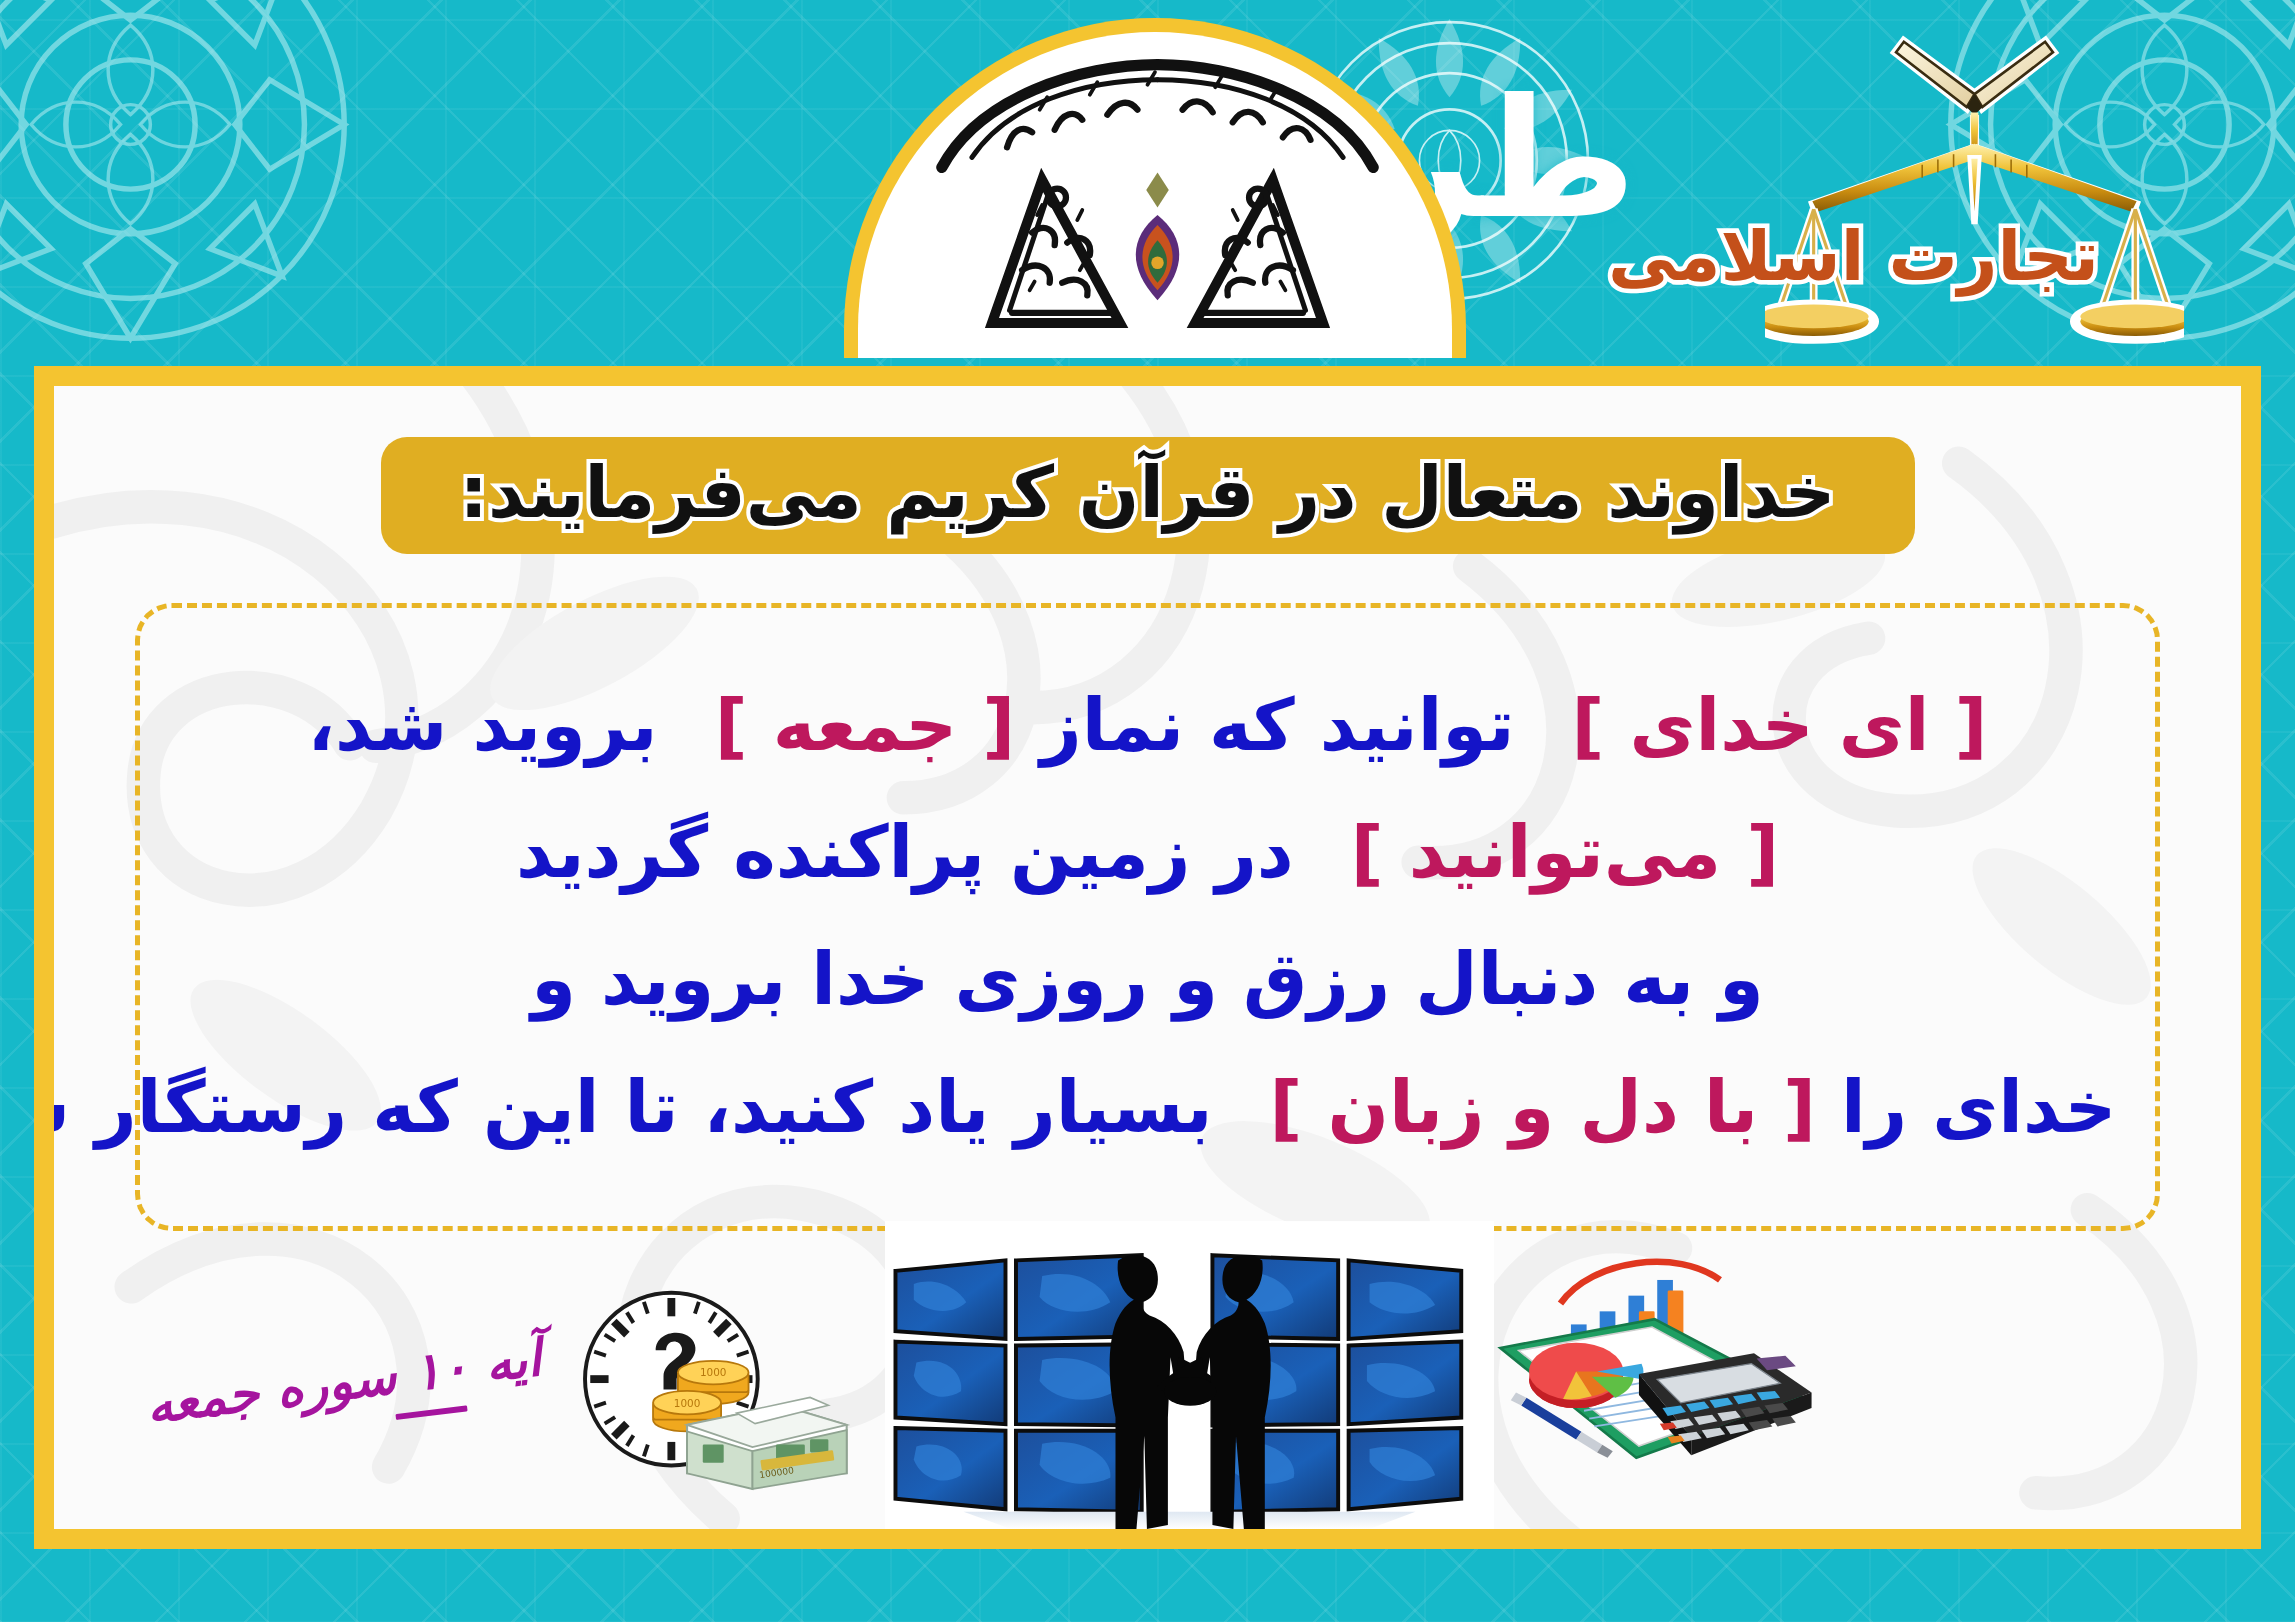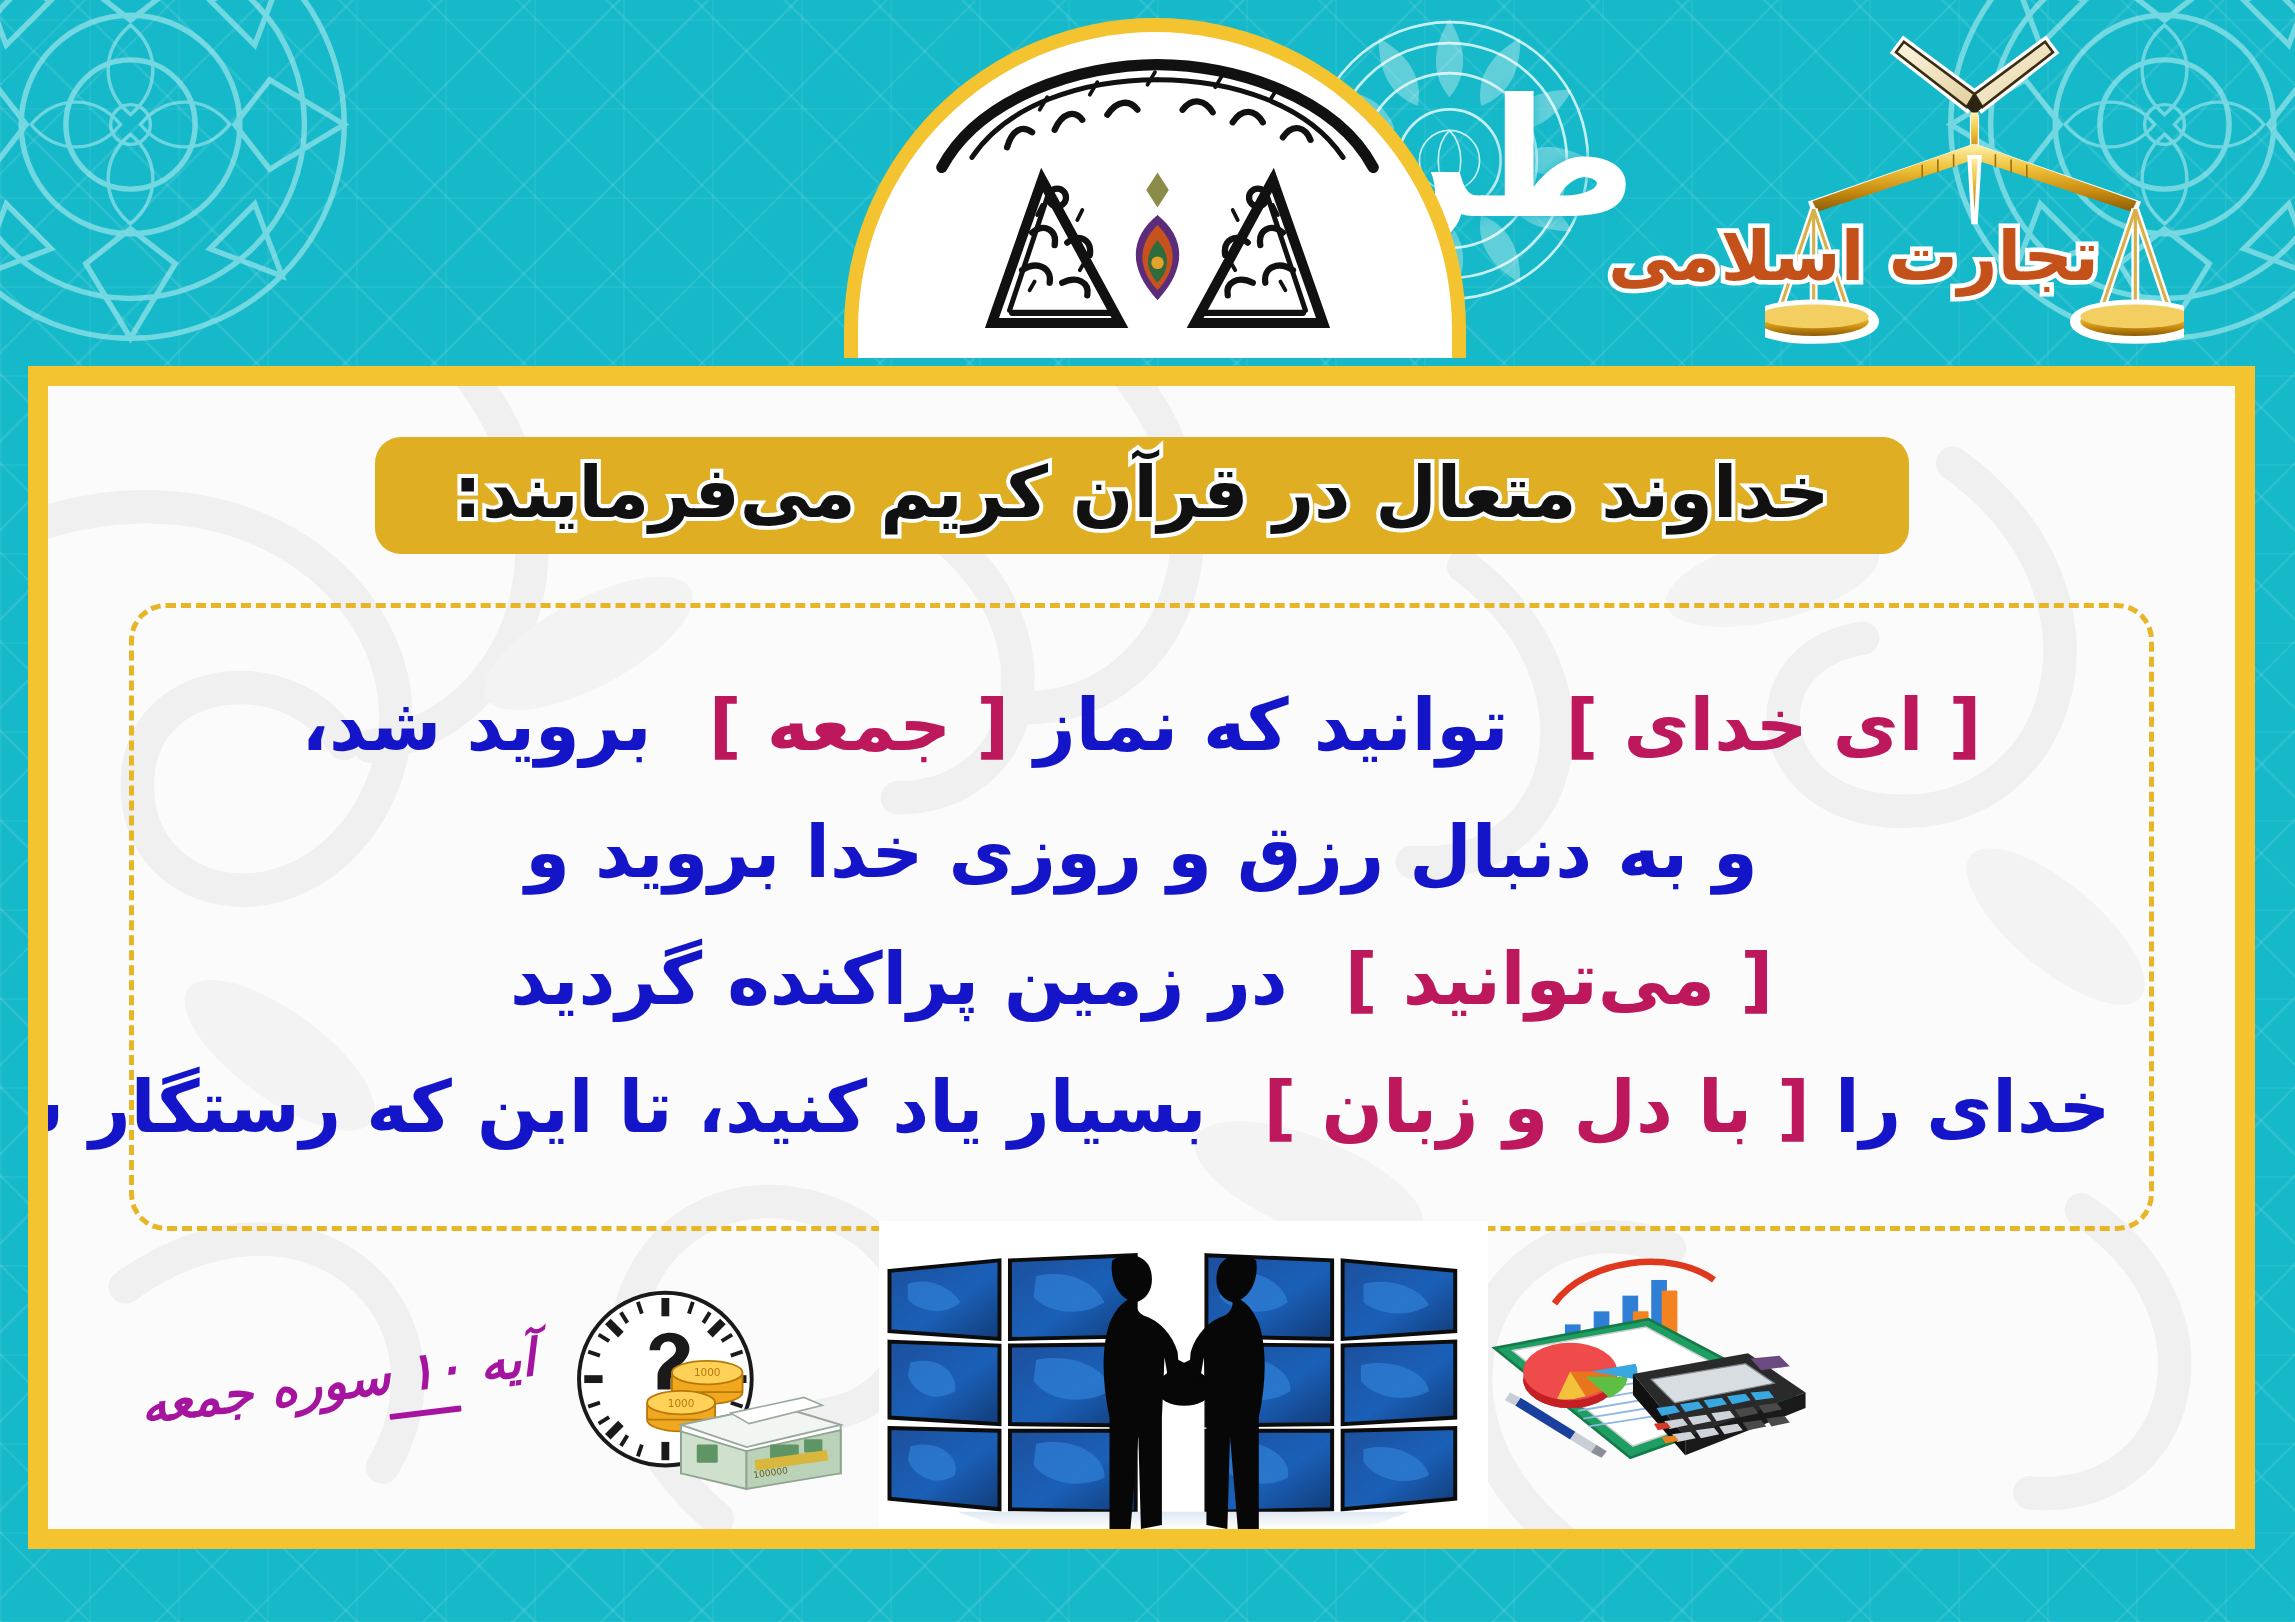--- a/index.html
+++ b/index.html
@@ -100,21 +100,21 @@
     color:#c4501a;
     direction:rtl;white-space:nowrap;
     font-family:"DejaVu Sans","Liberation Sans",sans-serif;
     -webkit-text-stroke:9.2px #ffffff;
     paint-order:stroke fill;
     letter-spacing:-1.3px;
   }
 
   
   #card{
-    position:absolute;left:28px;top:366px;
+    position:absolute;left:34px;top:366px;
     width:2227px;height:1183px;
     background:#f4c430;
     padding:19.6px;
     box-sizing:border-box;
     box-shadow:0 0 0 0 rgba(0,0,0,0);
   }
   #card-inner{
     position:relative;width:100%;height:100%;
     background:#fbfbfb;
     overflow:hidden;
@@ -464,22 +464,22 @@
           <ellipse cx="1560" cy="420" rx="86" ry="33" transform="rotate(40 1560 420)"></ellipse>
         </g>
       </svg>
 
       <div id="title-pill">
         <div id="title-text">خداوند متعال در قرآن کریم می‌فرمایند:</div>
       </div>
 
       <div id="verse-box">
         <div class="vline"><span class="hl">[ ای خدای ]</span><span> توانید که نماز </span><span class="hl">[ جمعه ]</span><span> بروید شد،</span></div>
+        <div class="vline"><span class="hl">[ می‌توانید ]</span><span> در زمین پراکنده گردید</span></div>
         <div class="vline"><span>و به دنبال رزق و روزی خدا بروید و</span></div>
-        <div class="vline"><span class="hl">[ می‌توانید ]</span><span> در زمین پراکنده گردید</span></div>
         <div class="vline"><span>خدای را </span><span class="hl">[ با دل و زبان ]</span><span> بسیار یاد کنید، تا این که رستگار شوید.</span></div>
       </div>
 
       <div id="citation">
         <div class="txt">آیه ۱۰ سوره جمعه</div>
         <div class="rule"></div>
       </div>
 
       <div class="art" id="art-clock">
         <svg viewBox="0 0 240 165">

